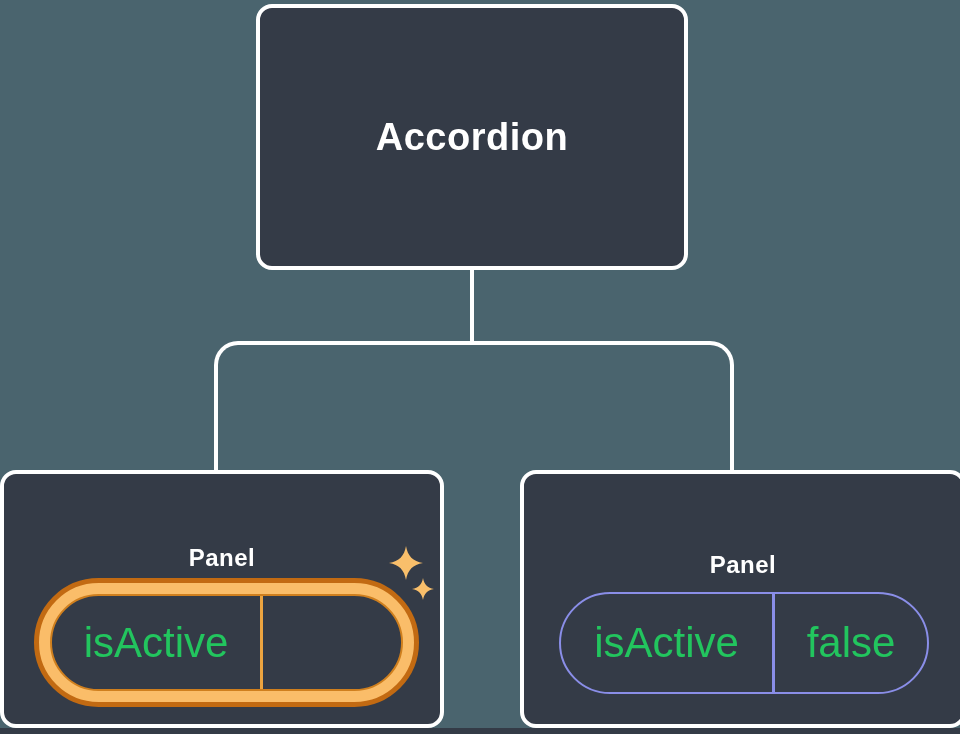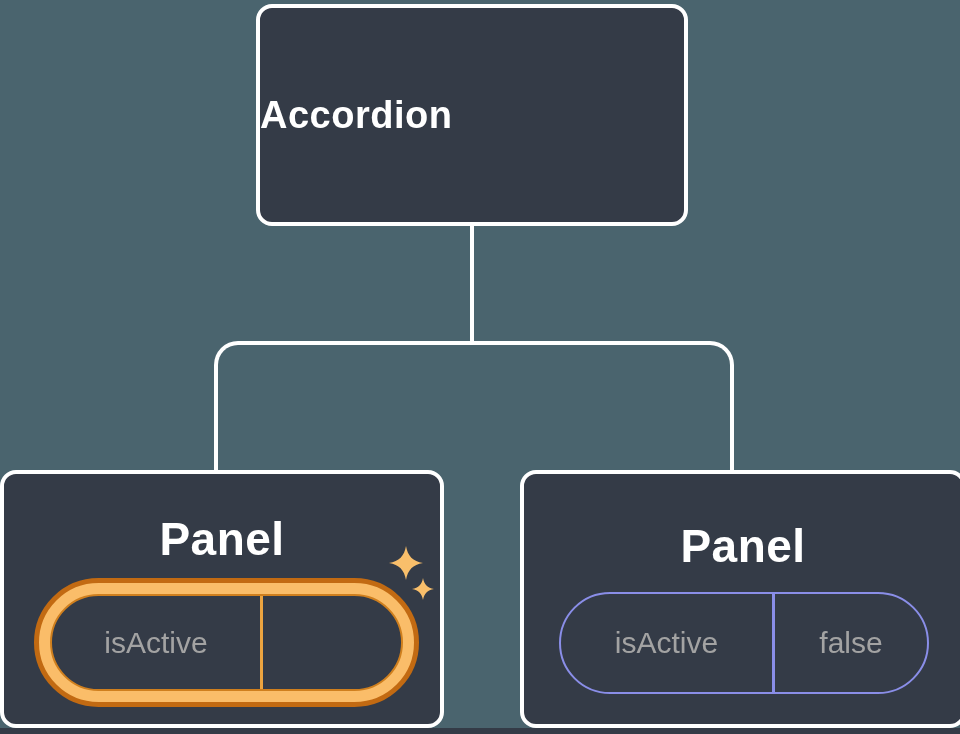--- a/index.html
+++ b/index.html
@@ -15,40 +15,41 @@
 
   
   .node {
     position: absolute;
     background: #343B47;
     border: 4px solid #FFFFFF;
     border-radius: 16px;
   }
   .node-root {
     left: 256px; top: 4px;
-    width: 432px; height: 222px;
-    display: flex; align-items: center; justify-content: flex-start;
+    width: 432px; height: 266px;
+    display: flex; align-items: center; justify-content: center;
   }
   .node-title {
     color: #FFFFFF;
     font-size: 38px;
     font-weight: 600;
     letter-spacing: 0.5px;
   }
   .panel { top: 470px; width: 444px; height: 258px; }
   .panel-left  { left: 0; }
   .panel-right { left: 520px; width: 446px; }
   .panel-title {
     position: absolute;
     left: 0; right: 0;
     text-align: center;
     color: #FFFFFF;
-    font-size: 46px;
+    font-size: 24px;
     font-weight: 600;
     letter-spacing: 0.5px;
+    margin-top: 32px;
   }
   .panel-left  .panel-title { top: 38px; }
   .panel-right .panel-title { top: 45px; }
 
   
   .stem {
     position: absolute;
     left: 470px; top: 208px;
     width: 4px; height: 137px;
     background: #FFFFFF;
@@ -88,22 +89,22 @@
     width: 370px; height: 102px;
     border: 2px solid #8A8EE8;
     border-radius: 999px;
     display: flex;
     overflow: hidden;
   }
   .cell {
     display: flex;
     align-items: center;
     justify-content: center;
-    color: #a3a3a3;
-    font-size: 30px;
+    color: #22c55e;
+    font-size: 42px;
   }
   .active-inner .cell-prop { width: 208px; }
   .active-inner .cell-val  { flex: 1; font-weight: 700; }
   .pill-plain  .cell-prop  { width: 211px; }
   .pill-plain  .cell-val   { flex: 1; }
   .divider-gold   { width: 3px; background: #ECA440; }
   .divider-purple { width: 3px; background: #8A8EE8; }
 
   
   .sparkles {

